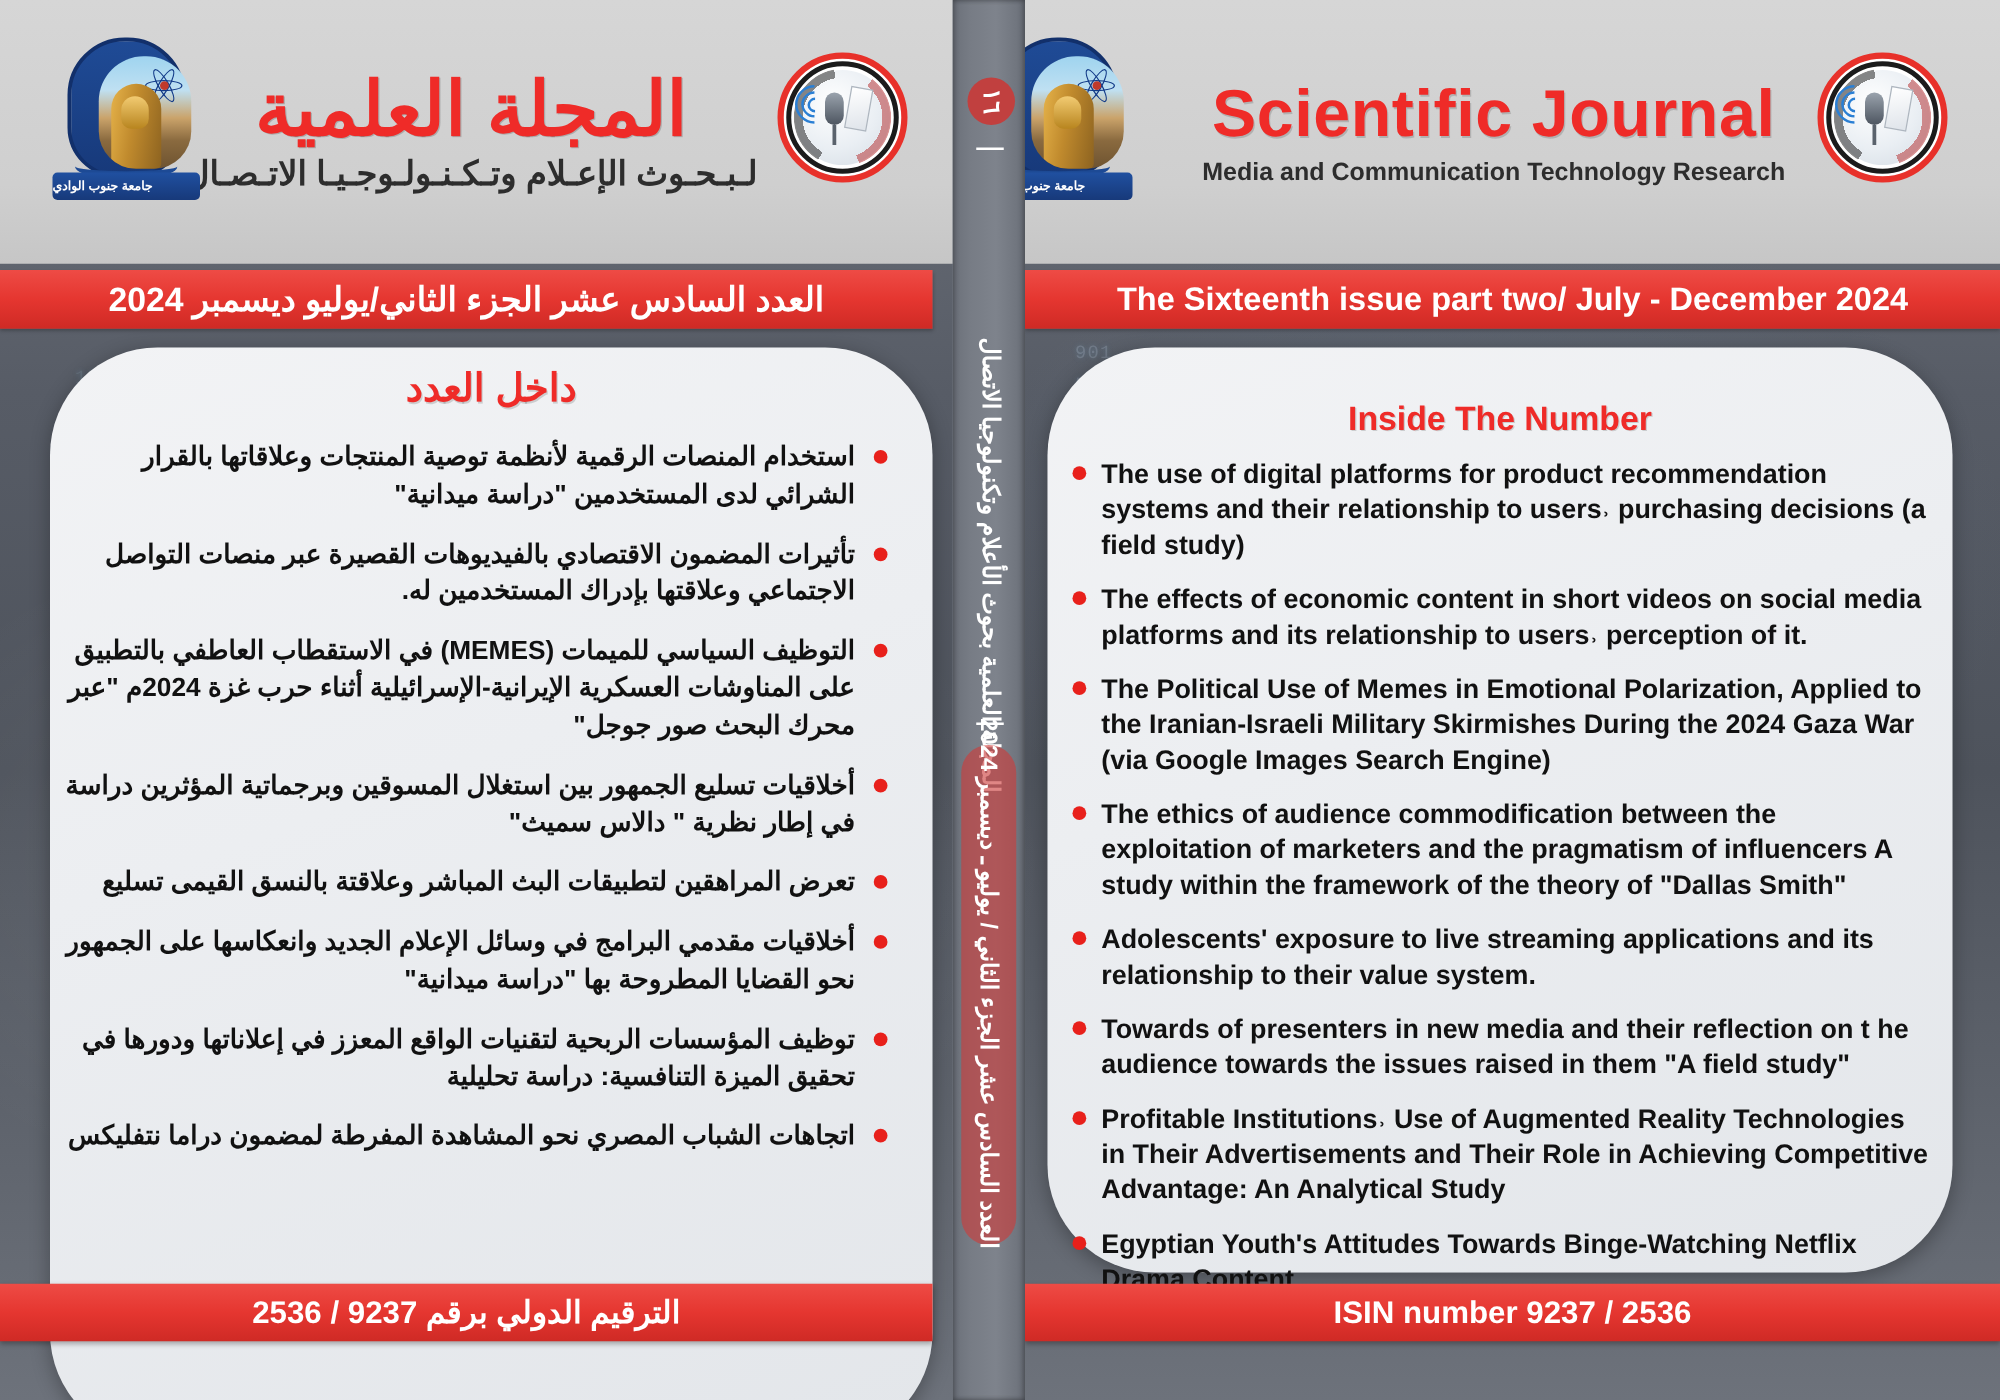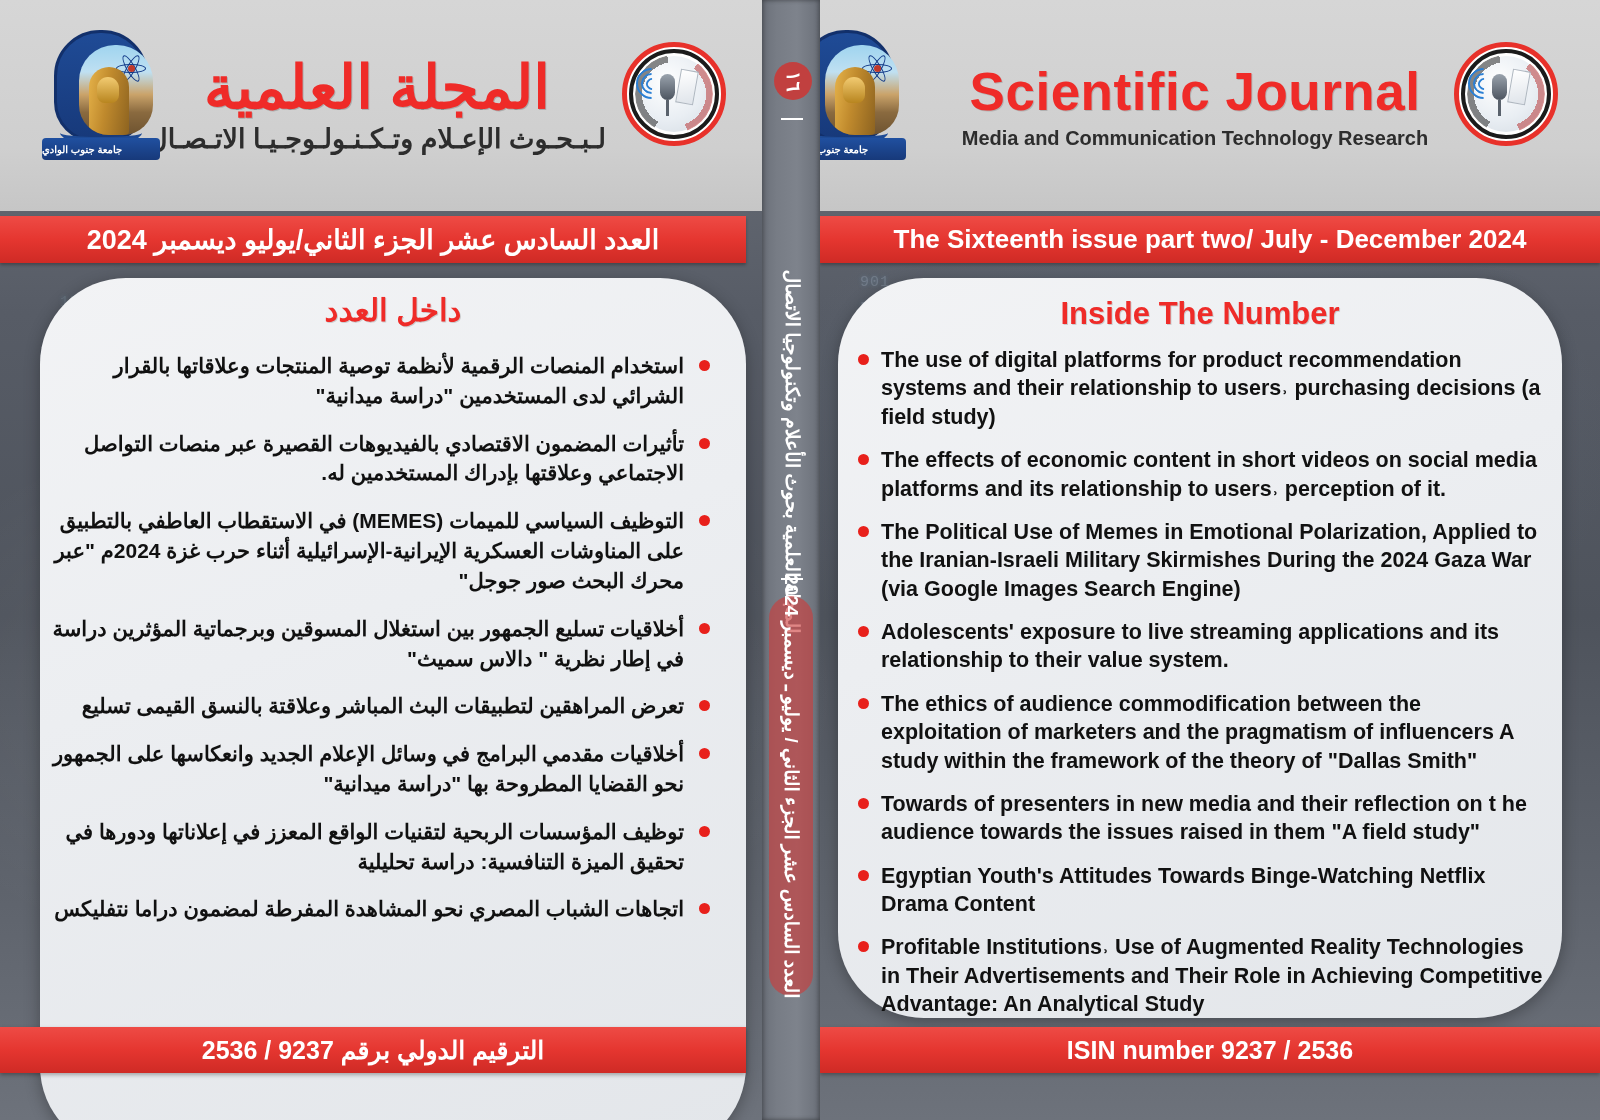--- a/index.html
+++ b/index.html
@@ -189,21 +189,21 @@
     box-shadow: 0 4px 16px rgba(0,0,0,.30);
   }
   .card.ar { left: 40px; top: 278px; width: 706px; height: 874px; }
   .card.en { left: 838px; top: 278px; width: 724px; height: 740px; }
 
   .card-title {
     text-align:center; color:#ef2b28; font-weight:bold;
     text-shadow: 1px 1px 0 rgba(0,0,0,.15);
   }
   .card.ar .card-title { font-size: 31px; padding-top: 14px; direction: rtl; }
-  .card.en .card-title { font-size: 31px; padding-top: 18px; }
+  .card.en .card-title { font-size: 27px; padding-top: 18px; margin-top: 24px; }
 
   ul.toc { list-style:none; margin:0; }
   ul.toc li {
     position: relative; color:#111; font-weight:bold;
   }
   ul.toc li .dot {
     position:absolute; width:11px; height:11px; border-radius:50%;
     background:#e8201b; top: 9px;
   }
 
@@ -399,25 +399,25 @@
       <li><span class="dot"></span><span>اتجاهات الشباب المصري نحو المشاهدة المفرطة لمضمون دراما نتفليكس</span></li>
     </ul>
   </div>
 
   <div class="card en">
     <div class="card-title">Inside The Number</div>
     <ul class="toc">
       <li><span class="dot"></span><span>The use of digital platforms for product recommendation systems and their relationship to users˒ purchasing decisions (a field study)</span></li>
       <li><span class="dot"></span><span>The effects of economic content in short videos on social media platforms and its relationship to users˒ perception of it.</span></li>
       <li><span class="dot"></span><span>The Political Use of Memes in Emotional Polarization, Applied to the Iranian-Israeli Military Skirmishes During the 2024 Gaza War (via Google Images Search Engine)</span></li>
+      <li><span class="dot"></span><span>The ethics of audience commodification between the exploitation of marketers and the pragmatism of influencers A study within the framework of the theory of "Dallas Smith"</span></li>
       <li><span class="dot"></span><span>Adolescents' exposure to live streaming applications and its relationship to their value system.</span></li>
-      <li><span class="dot"></span><span>The ethics of audience commodification between the exploitation of marketers and the pragmatism of influencers A study within the framework of the theory of "Dallas Smith"</span></li>
       <li><span class="dot"></span><span>Towards of presenters in new media and their reflection on t he audience towards the issues raised in them "A field study"</span></li>
+      <li><span class="dot"></span><span>Profitable Institutions˒ Use of Augmented Reality Technologies in Their Advertisements and Their Role in Achieving Competitive Advantage: An Analytical Study</span></li>
       <li><span class="dot"></span><span>Egyptian Youth's Attitudes Towards Binge-Watching Netflix Drama Content</span></li>
-      <li><span class="dot"></span><span>Profitable Institutions˒ Use of Augmented Reality Technologies in Their Advertisements and Their Role in Achieving Competitive Advantage: An Analytical Study</span></li>
     </ul>
   </div>
 
   <div class="footer-bar ar">
     <span>الترقيم الدولي برقم 9237 / 2536</span>
   </div>
   <div class="footer-bar en">
     <span>ISIN number 9237 / 2536</span>
   </div>
 

